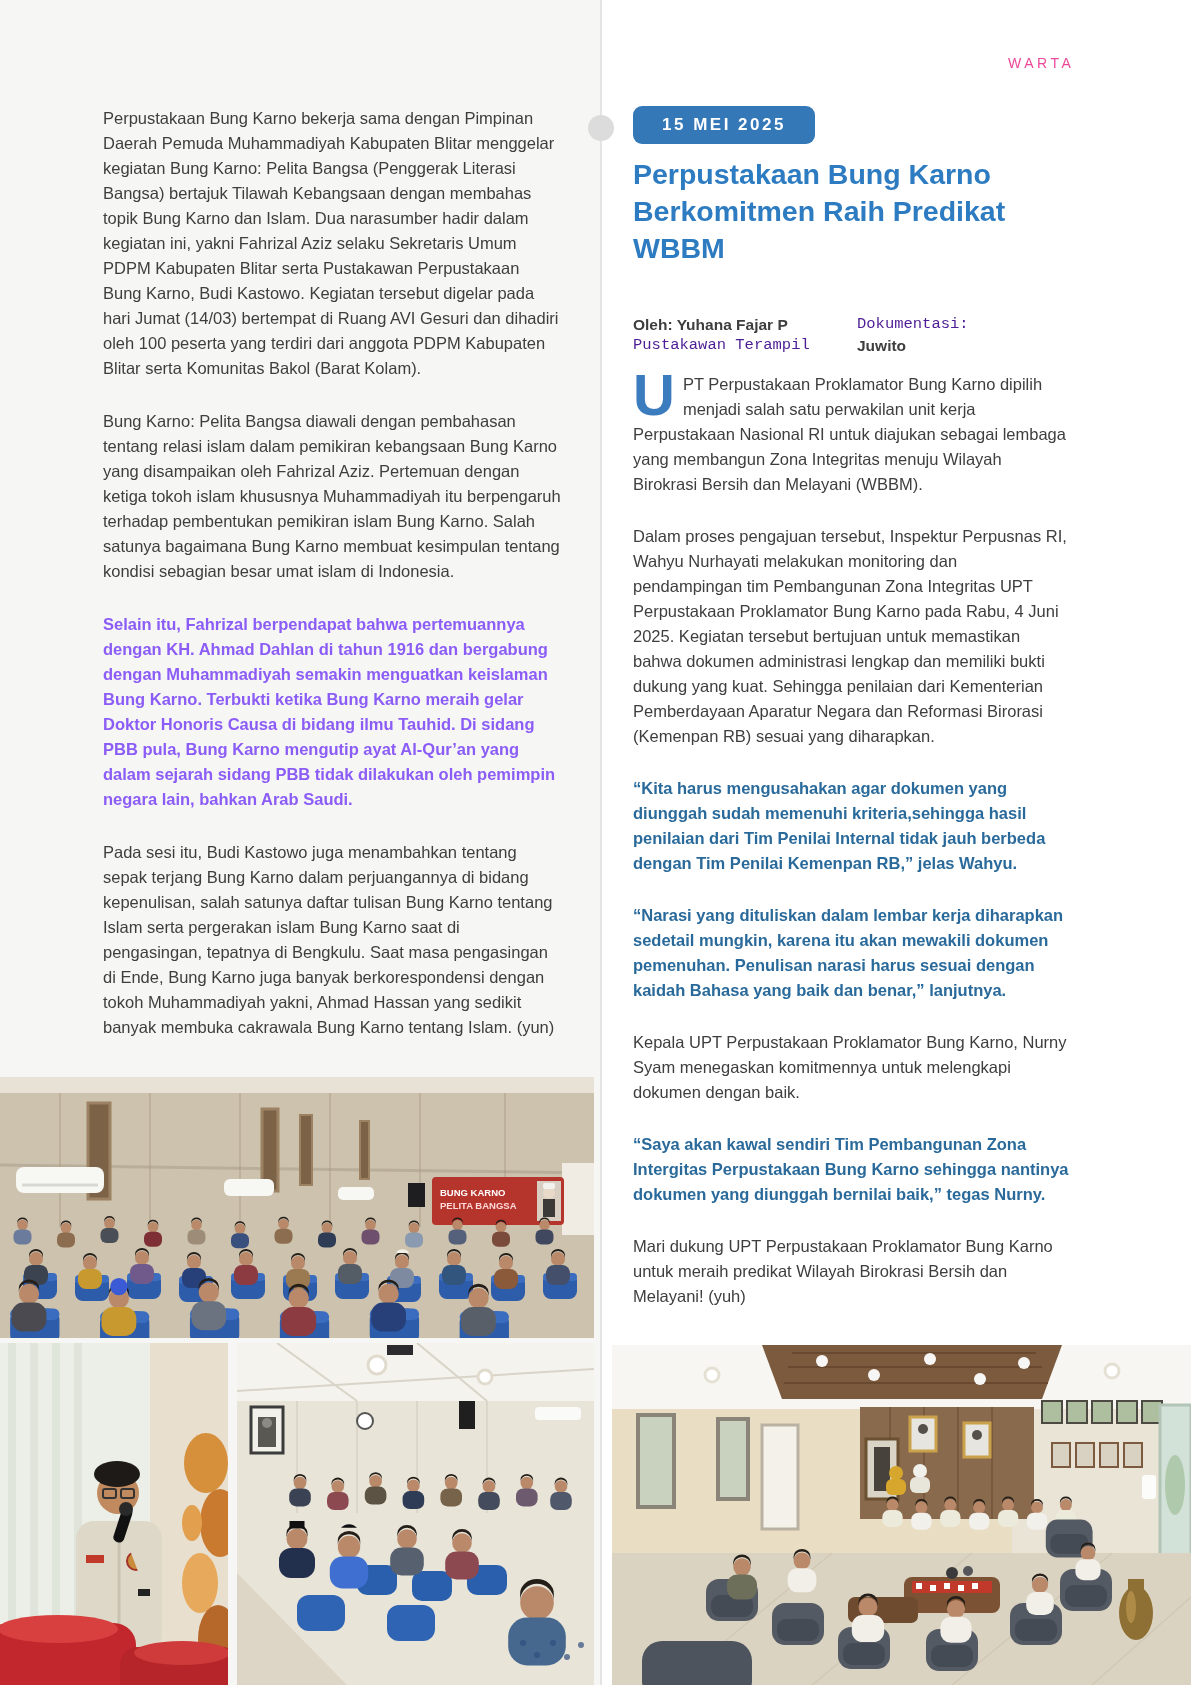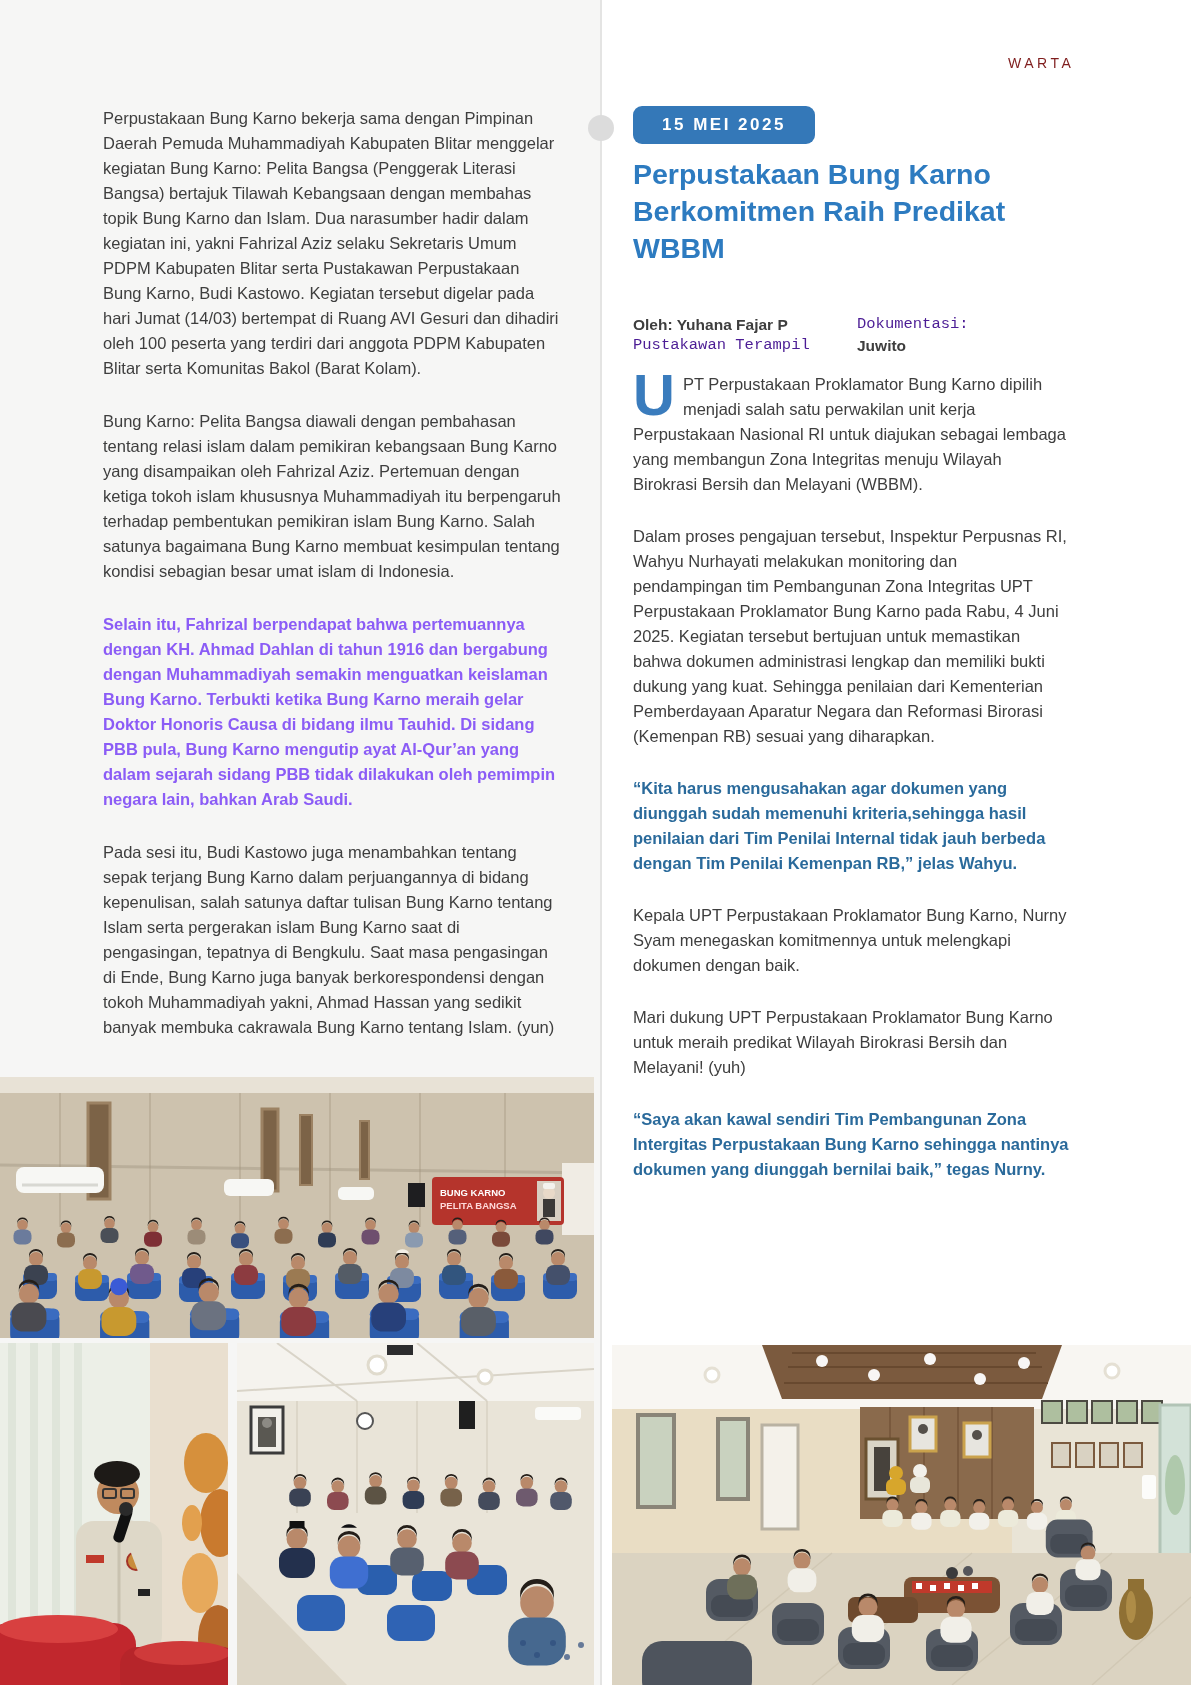--- a/index.html
+++ b/index.html
@@ -1,21 +1,21 @@
 <!DOCTYPE html>
 <html><head>
 <meta charset="utf-8">
 <style>
   html,body{margin:0;padding:0;background:#ffffff;}
   .page{position:relative;width:1191px;height:1685px;background:#ffffff;overflow:hidden;
         font-family:"Liberation Sans",sans-serif;color:#3e3e3e;}
   .left-bg{position:absolute;left:0;top:0;width:601px;height:1685px;background:#f6f6f5;}
   .divider{position:absolute;left:600px;top:0;width:2px;height:1685px;background:#e4e4e3;}
   .divider-dot{position:absolute;left:588px;top:115px;width:26px;height:26px;border-radius:50%;background:#dcdcdc;}
-  .section-label{position:absolute;left:1008px;top:55px;font-size:14px;letter-spacing:3.5px;color:#7f1d1d;}
+  .section-label{position:absolute;left:1008px;top:55px;font-size:14px;letter-spacing:3.5px;color:#ec4899;}
   
   .left-body{position:absolute;left:103px;top:106px;width:458px;}
   .para{margin:0 0 28px 0;font-size:16.5px;line-height:25px;color:#3e3e3e;}
   .para.green{color:#8b5cf6;font-weight:bold;}
   .para.quote{color:#2a6a9b;font-weight:bold;}
   
   .date-badge{position:absolute;left:633px;top:106px;background:#3478b8;color:#ffffff;
               font-size:17px;font-weight:bold;letter-spacing:2.5px;padding:9px 29px;border-radius:9px;}
   .article-title{position:absolute;left:633px;top:156px;width:444px;margin:0;
                  font-size:28.5px;line-height:37px;font-weight:bold;color:#2d7bc0;}
@@ -65,23 +65,24 @@
       <div class="b-gray">Dokumentasi:</div>
       <div class="b-bold">Juwito</div>
     </div>
   </div>
 
   <div class="right-body">
     <p class="para"><span class="dropcap">U</span><span>PT Perpustakaan Proklamator Bung Karno dipilih menjadi salah satu perwakilan unit kerja Perpustakaan Nasional RI untuk diajukan sebagai lembaga yang membangun Zona Integritas menuju Wilayah Birokrasi Bersih dan Melayani (WBBM).</span></p>
     <div>
         <p class="para">Dalam proses pengajuan tersebut, Inspektur Perpusnas RI, Wahyu Nurhayati melakukan monitoring dan pendampingan tim Pembangunan Zona Integritas UPT Perpustakaan Proklamator Bung Karno pada Rabu, 4 Juni 2025. Kegiatan tersebut bertujuan untuk memastikan bahwa dokumen administrasi lengkap dan memiliki bukti dukung yang kuat. Sehingga penilaian dari Kementerian Pemberdayaan Aparatur Negara dan Reformasi Birorasi (Kemenpan RB) sesuai yang diharapkan.</p>
         <p class="para quote">“Kita harus mengusahakan agar dokumen yang diunggah sudah memenuhi kriteria,sehingga hasil penilaian dari Tim Penilai Internal tidak jauh berbeda dengan Tim Penilai Kemenpan RB,” jelas Wahyu.</p>
+        <p class="para quote">“Narasi yang dituliskan dalam lembar kerja diharapkan sedetail mungkin, karena itu akan mewakili dokumen pemenuhan. Penulisan narasi harus sesuai dengan kaidah Bahasa yang baik dan benar,” lanjutnya.</p>
         <p class="para">Kepala UPT Perpustakaan Proklamator Bung Karno, Nurny Syam menegaskan komitmennya untuk melengkapi dokumen dengan baik.</p>
+        <p class="para quote">“Saya akan kawal sendiri Tim Pembangunan Zona Intergitas Perpustakaan Bung Karno sehingga nantinya dokumen yang diunggah bernilai baik,” tegas Nurny.</p>
         <p class="para">Mari dukung UPT Perpustakaan Proklamator Bung Karno untuk meraih predikat Wilayah Birokrasi Bersih dan Melayani! (yuh)</p>
-        <p class="para quote">“Saya akan kawal sendiri Tim Pembangunan Zona Intergitas Perpustakaan Bung Karno sehingga nantinya dokumen yang diunggah bernilai baik,” tegas Nurny.</p>
       </div>
   </div>
 
   <div class="photo" id="photoA">
     <svg viewBox="0 0 594 261" preserveAspectRatio="none">
       <defs>
         <g id="pa">
           <circle cx="0" cy="0" r="7" fill="#b9896a"></circle>
           <path d="M-7,-1 a7,7 0 0 1 14,0 l0,-3 a7,6 0 0 0 -14,0 z" fill="#241e19"></path>
           <rect x="-12" y="6" width="24" height="20" rx="8" fill="currentColor"></rect>

